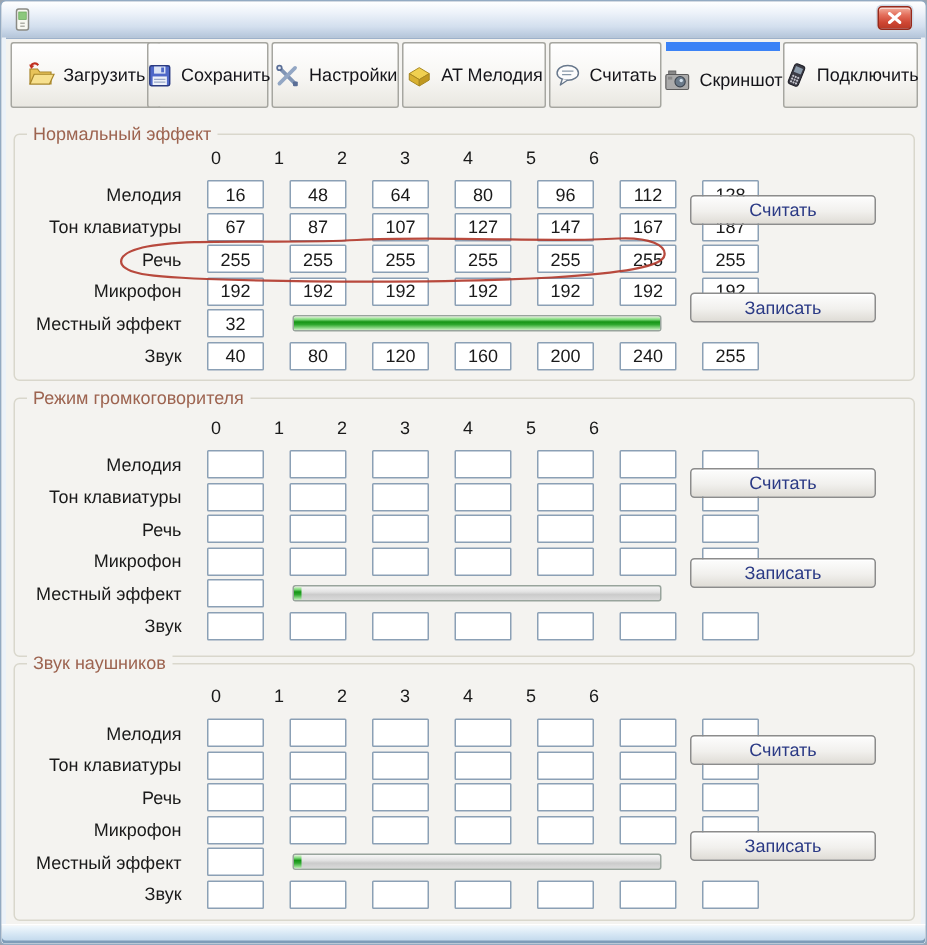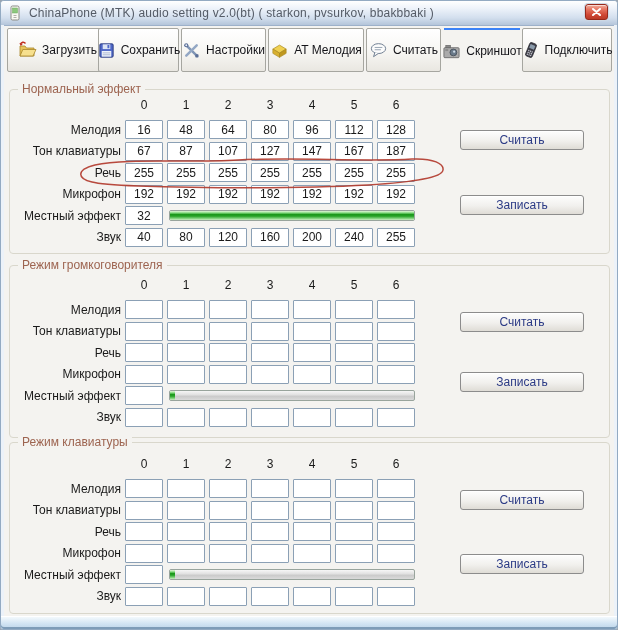--- a/index.html
+++ b/index.html
@@ -16,35 +16,35 @@
     box-shadow:inset 0 1px 0 rgba(255,255,255,.55),0 0 0 1px #cdd8e4;
     display:flex;align-items:center;justify-content:center;cursor:default;padding:0;}
   
   .tbtn{position:absolute;top:27px;height:44px;box-sizing:border-box;
     border:1px solid #a6a6a0;border-radius:2px;
     background:linear-gradient(180deg,#ffffff 0%,#f7f6f3 55%,#e9e7e1 100%);
     box-shadow:inset 0 1px 0 #fff;
     display:flex;align-items:center;justify-content:center;gap:5px;
     font-family:"Liberation Sans",sans-serif;font-size:12px;color:#15151a;padding:0;}
   .tbtn svg{flex:none;}
-  .tbtn.flat{border:none;border-top:2px solid #3b82f6;background:transparent;box-shadow:none;border-radius:0;}
+  .tbtn.flat{border:none;border-top:6px solid #3b82f6;background:transparent;box-shadow:none;border-radius:0;}
   
   .groupbox{position:absolute;left:8px;width:601px;box-sizing:border-box;
     border:1px solid #d9d7cc;border-radius:4px;}
   .caption{position:absolute;top:-8px;left:8px;padding:0 4px;background:#f4f3f0;
     font-size:12px;color:#9d6450;}
   .g1{top:88px;height:165px;}
   .g2{top:264px;height:173px;}
   .g3{top:441px;height:172px;}
   .grid{position:absolute;left:0;right:0;}
   .g1 .grid{top:8px;}   .g2 .grid{top:12px;}  .g3 .grid{top:14px;}
   .grid-head{display:flex;gap:4px;height:14px;margin-bottom:8px;align-items:center;}
   .spacer{width:111px;flex:none;}
   .hcell{width:38px;flex:none;text-align:center;font-size:12px;color:#1a1a1a;}
-  .grid-row{display:flex;gap:4px;height:19px;margin-bottom:2.5px;align-items:center;}
+  .grid-row{display:flex;gap:17px;height:19px;margin-bottom:2.5px;align-items:center;}
   .row-label{width:111px;flex:none;text-align:right;padding-right:0;font-size:12px;color:#1a1a1a;white-space:nowrap;}
   .cell{width:38px;height:19px;flex:none;box-sizing:border-box;border:1px solid #8ba0b5;border-radius:1px;
     background:#fff;text-align:center;font-family:"Liberation Sans",sans-serif;font-size:12px;color:#1a1a1a;padding:0;}
   .bar{width:246px;height:11px;flex:none;box-sizing:border-box;margin-left:2px;
     border:1px solid #98a49c;border-radius:2px;overflow:hidden;
     background:linear-gradient(180deg,#f6f6f6 0%,#e2e2e2 40%,#cbcbcb 60%,#dadada 100%);}
   .bar-fill{height:100%;
     background:linear-gradient(180deg,#e4f6da 0%,#7ed87a 22%,#159415 40%,#2fa82f 60%,#8cd786 85%,#cdeec6 100%);}
   
   .xbtn{position:absolute;left:450px;width:124px;height:20px;box-sizing:border-box;
@@ -69,21 +69,20 @@
 
 <div class="window">
 
   <div class="titlebar">
     <svg class="title-icon" viewBox="0 0 16 16">
       <rect x="4" y="1" width="8" height="14" rx="1.5" fill="#f8f8f2" stroke="#8a8a84"></rect>
       <rect x="5.5" y="3" width="5" height="5" fill="#8cc87c" stroke="#6aa85c" stroke-width=".5"></rect>
       <rect x="6.5" y="10" width="3" height="1" fill="#b0b0a8"></rect>
       <rect x="6.5" y="12" width="3" height="1" fill="#b0b0a8"></rect>
     </svg>
-    <span class="title-text">ChinaPhone (MTK) audio setting v2.0(bt) ( starkon, pvsurkov, bbakbbaki )</span>
     <button class="close-btn">
       <svg width="9" height="8" viewBox="0 0 9 8">
         <path d="M1 1 L8 7 M8 1 L1 7" stroke="#ffffff" stroke-width="2" stroke-linecap="round" fill="none"></path>
       </svg>
     </button>
   </div>
 
   <button class="tbtn" style="left:6px;width:100px;">
     <svg width="20" height="20" viewBox="0 0 20 20">
       <path d="M3 6 h5 l1.5 2 H17 V16 H3 z" fill="#e8c35a" stroke="#a8862a" stroke-width=".8"></path>
@@ -315,21 +314,21 @@
           <input class="cell" readonly="" value="" style="">
           <input class="cell" readonly="" value="" style="">
           <input class="cell" readonly="" value="" style="">
         </div>
       </div>
     <button class="xbtn read">Считать</button>
     <button class="xbtn write">Записать</button>
   </div>
 
   <div class="groupbox g3">
-    <span class="caption">Режим клавиатуры</span>
+    <span class="caption">Звук наушников</span>
     <div class="grid">
         <div class="grid-head">
           <span class="spacer"></span>
           <span class="hcell">0</span>
           <span class="hcell">1</span>
           <span class="hcell">2</span>
           <span class="hcell">3</span>
           <span class="hcell">4</span>
           <span class="hcell">5</span>
           <span class="hcell">6</span>

